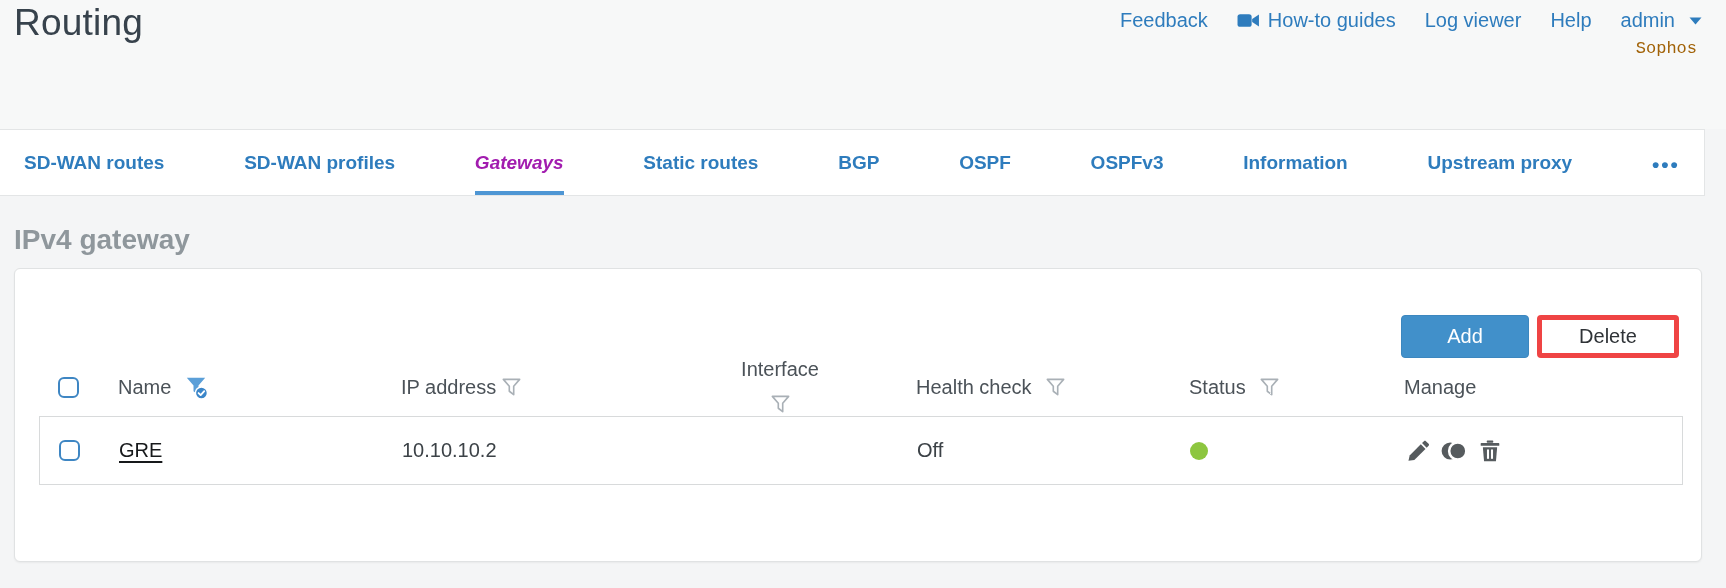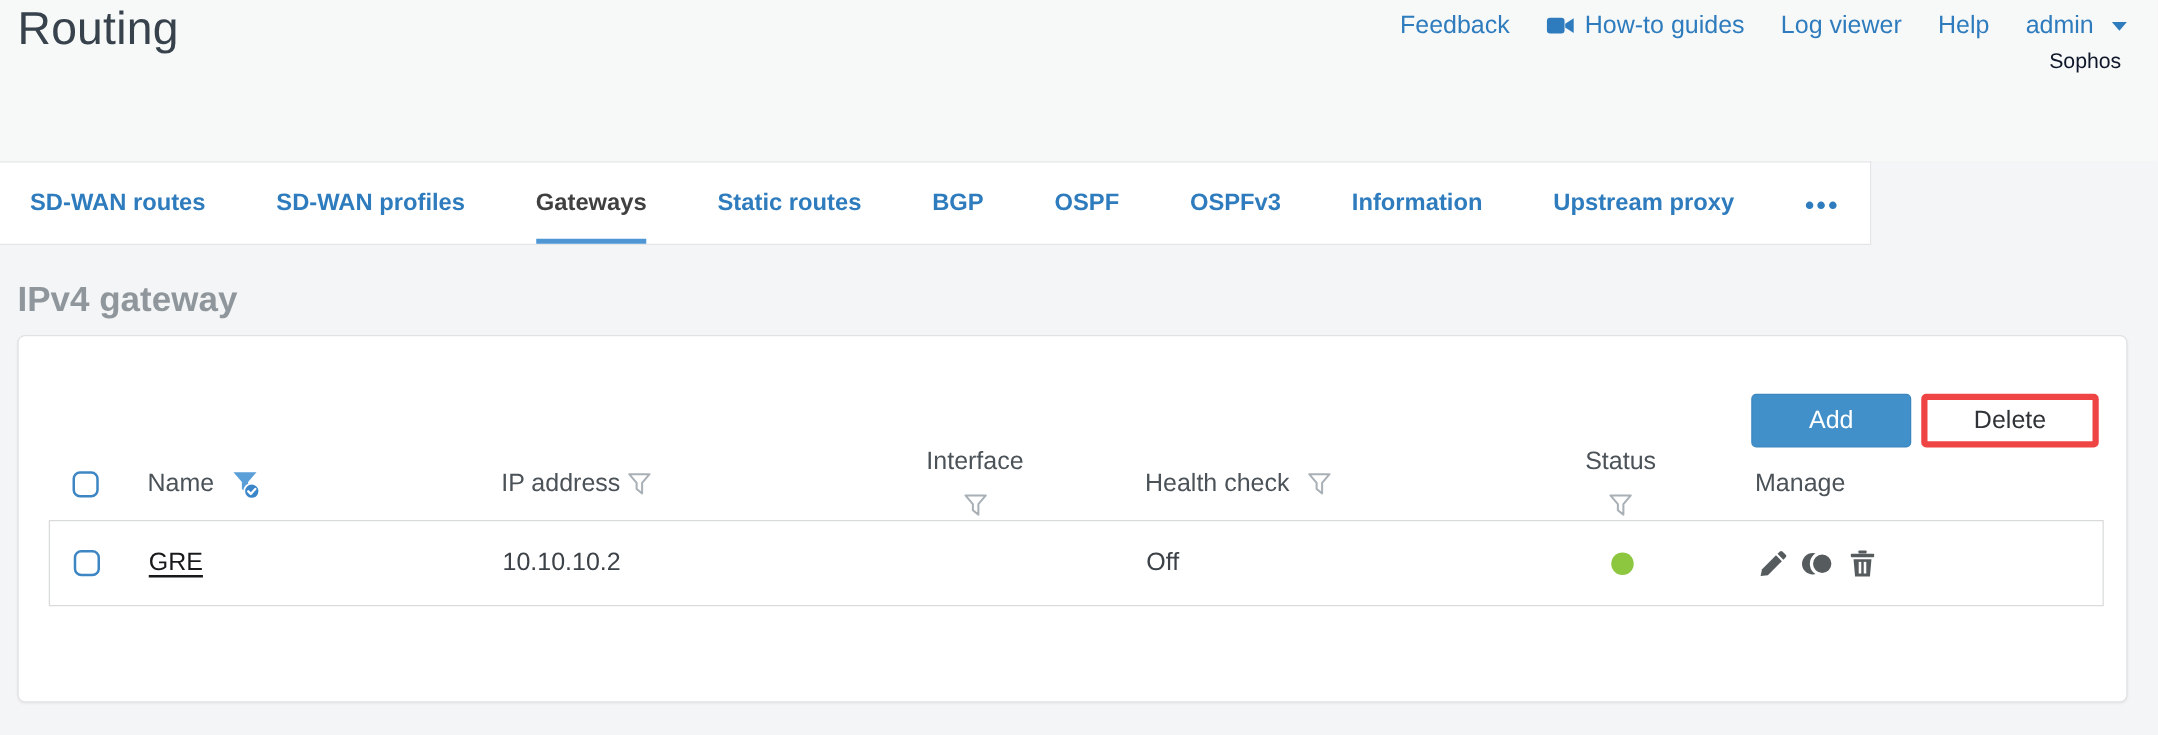--- a/index.html
+++ b/index.html
@@ -10,37 +10,37 @@
     position:relative;
     overflow:hidden;
     color:#3c4247;
   }
   
   .header { position:absolute; top:0; left:0; width:1726px; height:129px; background:#f7f8f8; }
   .page-title { position:absolute; top:2px; left:14px; font-size:37px; font-weight:400; color:#37424c; letter-spacing:.2px; }
   .top-nav { position:absolute; top:9px; right:24px; display:flex; align-items:center; gap:29px; }
   .top-link { display:flex; align-items:center; gap:8px; color:#2e7cbd; font-size:20px; font-weight:500; cursor:pointer; white-space:nowrap; }
   .caret { display:inline-block; margin-left:6px; }
-  .account-name { position:absolute; top:39px; right:29px; font-size:17px; color:#0f172a; }
+  .account-name { position:absolute; top:39px; right:29px; font-size:17px; color:#a16207;font-family:Liberation Mono, monospace; }
 
   
   .tabbar {
-    position:absolute; top:129px; left:0; width:1497px; height:67px;
+    position:absolute; top:129px; left:0; width:1705px; height:67px;
     background:#ffffff;
     border-top:1px solid #e3e5e6; border-bottom:1px solid #e3e5e6; border-right:1px solid #e3e5e6;
     display:flex; align-items:stretch; justify-content:space-between;
     padding:0 24px;
   }
   .tab {
     display:flex; align-items:center;
     font-size:19px; font-weight:700; color:#2e7cbd;
     border-bottom:4px solid transparent; padding-top:4px;
     cursor:pointer; white-space:nowrap;
   }
-  .tab.active { color:#404040; border-bottom-color:#4e96d4; }
+  .tab.active { color:#a21caf; border-bottom-color:#4e96d4;font-style:italic; }
   .tab-overflow { display:flex; align-items:center; color:#2e7cbd; font-size:21px; font-weight:700; letter-spacing:2px; cursor:pointer; padding-top:4px; }
 
   
   .content { position:absolute; top:196px; left:0; right:0; bottom:0; }
   .section-title { margin:28px 0 0 14px; font-size:28px; font-weight:700; color:#8f979c; }
   .card {
     position:relative;
     margin:12px 0 0 14px; width:1688px; height:294px;
     background:#fff; border:1px solid #e0e2e3; border-radius:6px;
     box-shadow:0 1px 2px rgba(0,0,0,.05);
@@ -50,21 +50,21 @@
   .btn-primary { width:128px; background:#4190ca; border:1px solid #3c87bf; color:#fff; }
   .btn-secondary { width:142px; background:#fff; border:5px solid #ef4444; color:#2f3337; }
 
   .thead { position:absolute; top:96px; left:24px; right:18px; height:44px; display:flex; align-items:center; font-size:20px; color:#4b5258; }
   .trow  { position:absolute; top:147px; left:24px; right:18px; height:69px; display:flex; align-items:center; font-size:20px; color:#3c4247; background:#fff; border:1px solid #d8dadb; }
   .col-check  { width:79px;  padding-left:19px; display:flex; align-items:center; }
   .col-name   { width:283px; display:flex; align-items:center; gap:12px; }
   .col-ip     { width:243px; display:flex; align-items:center; gap:4px; }
   .col-iface  { width:272px; display:flex; align-items:center; gap:12px;flex-direction:column; }
   .col-health { width:273px; display:flex; align-items:center; gap:12px; }
-  .col-status { width:215px; display:flex; align-items:center; gap:12px;flex-direction:column; }
+  .col-status { width:215px; display:flex; align-items:center; gap:12px; }
   .col-manage { flex:1; display:flex; align-items:center; gap:9px; }
 
   .checkbox { width:21px; height:21px; border:2.5px solid #3e86c3; border-radius:6px; background:#fff; cursor:pointer; }
   .row-link { color:#17191b; font-weight:500; text-decoration:underline; text-underline-offset:4px; cursor:pointer; }
   .status-dot { width:18px; height:18px; border-radius:50%; }
   .icon { display:inline-flex; align-items:center; }
   .icon-btn { cursor:pointer; display:inline-flex; align-items:center; }
 </style>
 </head>
 <body>

